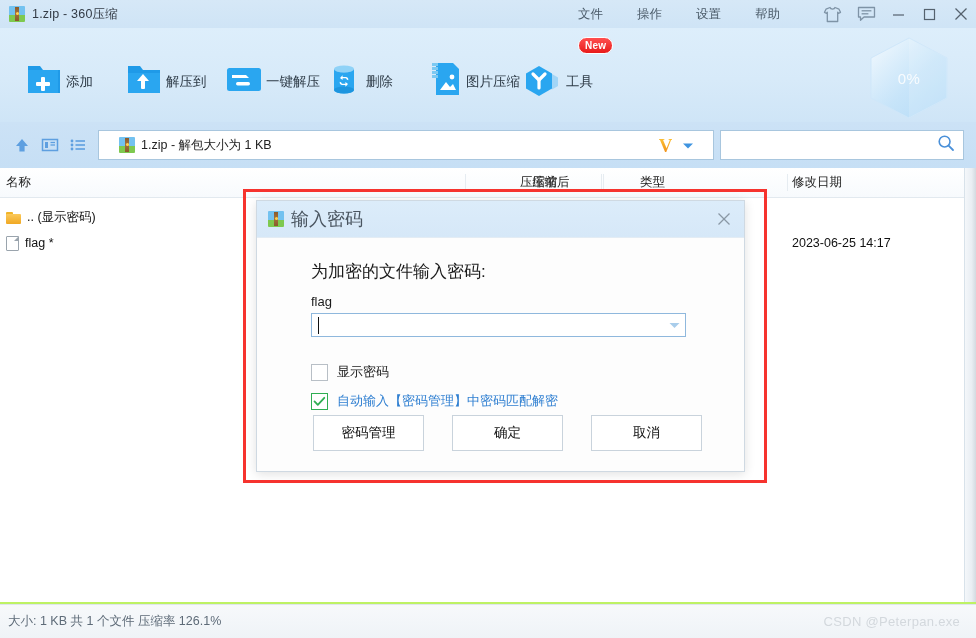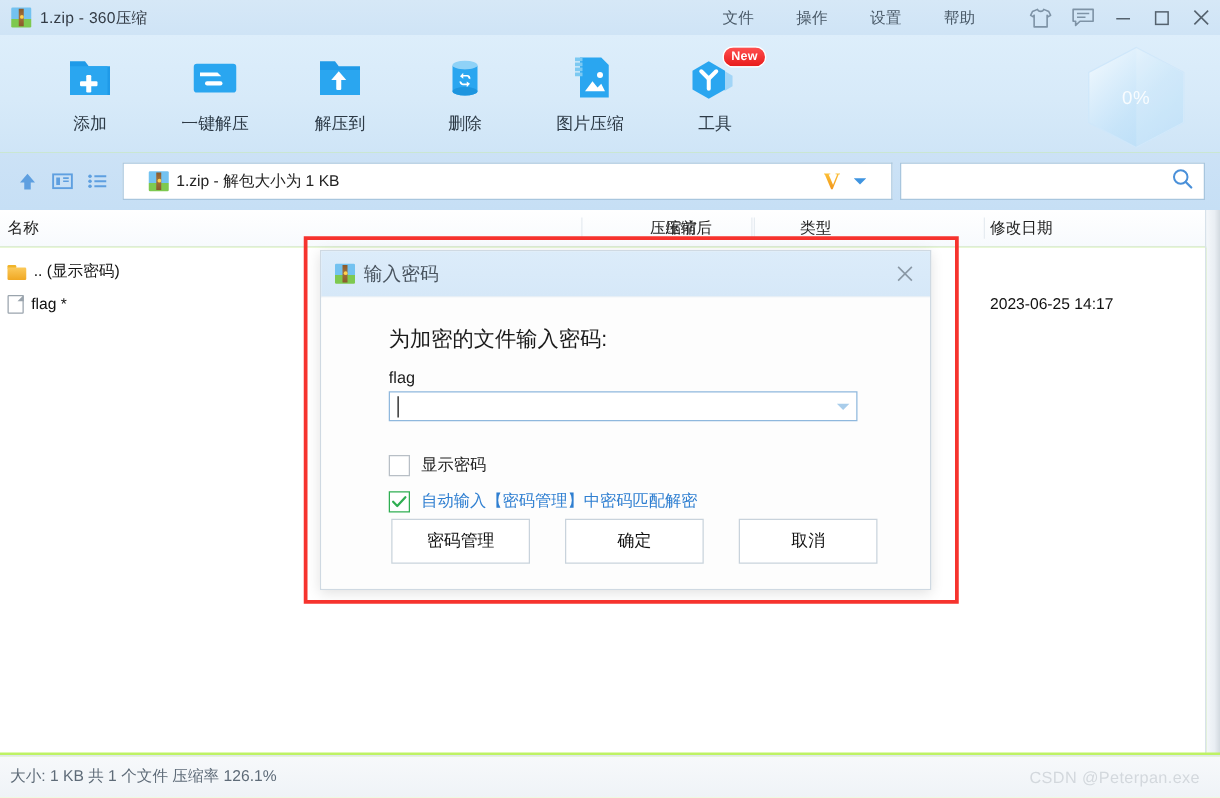--- a/index.html
+++ b/index.html
@@ -54,21 +54,21 @@
     cursor: default;
   }
 
   
   .toolbar {
     position: absolute; left: 0; top: 28px; width: 976px; height: 94px;
     background: linear-gradient(to bottom, #ddeefb 0%, #d7eaf9 55%, #cfe5f7 100%);
     display: flex; align-items: flex-start; padding-left: 22px; padding-top: 7px;
   }
   .tool-btn {
-    width: 100px; height: 82px; display: flex; flex-direction: column;
+    width: 100px; height: 82px; display: flex; flex-direction: row;
     align-items: center; justify-content: flex-start; cursor: default;
     position: relative; border-radius: 3px; padding-top: 5px;
   }
   .tool-ico { width: 44px; height: 44px; position: relative; }
   .tool-label { font-size: 13.5px; color: #2d3a46; margin-top: 6px; white-space: nowrap; }
   .new-badge {
     position: absolute; top: 2px; left: 56px;
     background: linear-gradient(to bottom, #ff4f4f, #e81b1b);
     color: #fff; font-size: 10px; font-weight: bold;
     padding: 1.5px 6px 2px; border-radius: 9px; line-height: 1.1;
@@ -225,21 +225,21 @@
     background: linear-gradient(to bottom, #73c2f0 0%, #73c2f0 58%, #7ec94f 58%, #7ec94f 100%);
   }
   .dlg-icon::before {
     content: ""; position: absolute; left: 6px; top: 1px; width: 4px; height: 14px;
     background: linear-gradient(to bottom, #8a5a2b 0%, #a3703a 45%, #8a5a2b 100%);
   }
   .dlg-icon::after {
     content: ""; position: absolute; left: 6.5px; top: 6px; width: 3px; height: 3px;
     border-radius: 50%; background: #ffd24d;
   }
-  .dlg-title-text { font-size: 15px; color: #4a5560; }
+  .dlg-title-text { font-size: 18px; color: #4a5560; }
   .dlg-close {
     margin-left: auto; width: 40px; height: 37px;
     display: flex; align-items: center; justify-content: center; cursor: default;
   }
 
   .dlg-body { flex: 1; background: #fdfdfd; padding: 22px 26px 0 54px; position: relative; }
   .dlg-prompt { font-size: 17px; color: #1b1b1b; margin-bottom: 11px; }
   .dlg-fname { font-size: 13px; color: #1b1b1b; margin-bottom: 4px; }
   .pw-combo {
     width: 375px; height: 24px; border: 1px solid #8fb8dd;
@@ -343,38 +343,38 @@
           <rect x="19" y="20" width="4" height="14" fill="#fff" rx="1"></rect>
           <rect x="14" y="25" width="14" height="4" fill="#fff" rx="1"></rect>
         </svg>
       </div>
       <div class="tool-label">添加</div>
     </div>
 
     <div class="tool-btn">
       <div class="tool-ico">
         <svg width="44" height="44" viewBox="0 0 44 44">
-          <rect x="5" y="11" width="34" height="23" rx="2.5" fill="#2aa6f0"></rect>
-          <path d="M10 18 H24 L27 21 H10 Z" fill="#fff"></path>
-          <rect x="14" y="25" width="14" height="3.4" rx="1.7" fill="#fff"></rect>
-        </svg>
-      </div>
-      <div class="tool-label">一键解压</div>
-    </div>
-
-    <div class="tool-btn">
-      <div class="tool-ico">
-        <svg width="44" height="44" viewBox="0 0 44 44">
           <path d="M6 9 H18 L21 13 H38 V36 H6 Z" fill="#1f9ae8"></path>
           <path d="M6 16 H38 V36 H6 Z" fill="#2aa6f0"></path>
           <rect x="19" y="23" width="4" height="9" fill="#fff" rx="1"></rect>
           <path d="M21 17 L27 24 H15 Z" fill="#fff"></path>
         </svg>
       </div>
       <div class="tool-label">解压到</div>
+    </div>
+
+    <div class="tool-btn">
+      <div class="tool-ico">
+        <svg width="44" height="44" viewBox="0 0 44 44">
+          <rect x="5" y="11" width="34" height="23" rx="2.5" fill="#2aa6f0"></rect>
+          <path d="M10 18 H24 L27 21 H10 Z" fill="#fff"></path>
+          <rect x="14" y="25" width="14" height="3.4" rx="1.7" fill="#fff"></rect>
+        </svg>
+      </div>
+      <div class="tool-label">一键解压</div>
     </div>
 
     <div class="tool-btn">
       <div class="tool-ico">
         <svg width="44" height="44" viewBox="0 0 44 44">
           <ellipse cx="22" cy="12" rx="10" ry="3.4" fill="#8fd2f7"></ellipse>
           <path d="M12 12 V33 a10 3.4 0 0 0 20 0 V12 a10 3.4 0 0 1 -20 0 Z" fill="#2aa6f0"></path>
           <ellipse cx="22" cy="33" rx="10" ry="3.4" fill="#1d95df"></ellipse>
           <path d="M18 21 l2.6 -2.8 v1.7 h3.2 a2.6 2.6 0 0 1 2.4 3.4 l-1.5 -.8 a1.3 1.3 0 0 0 -1 -1.3 h-3.1 v1.7 Z" fill="#fff"></path>
           <path d="M26 27 l-2.6 2.8 v-1.7 h-3.2 a2.6 2.6 0 0 1 -2.4 -3.4 l1.5 .8 a1.3 1.3 0 0 0 1 1.3 h3.1 v-1.7 Z" fill="#fff"></path>

